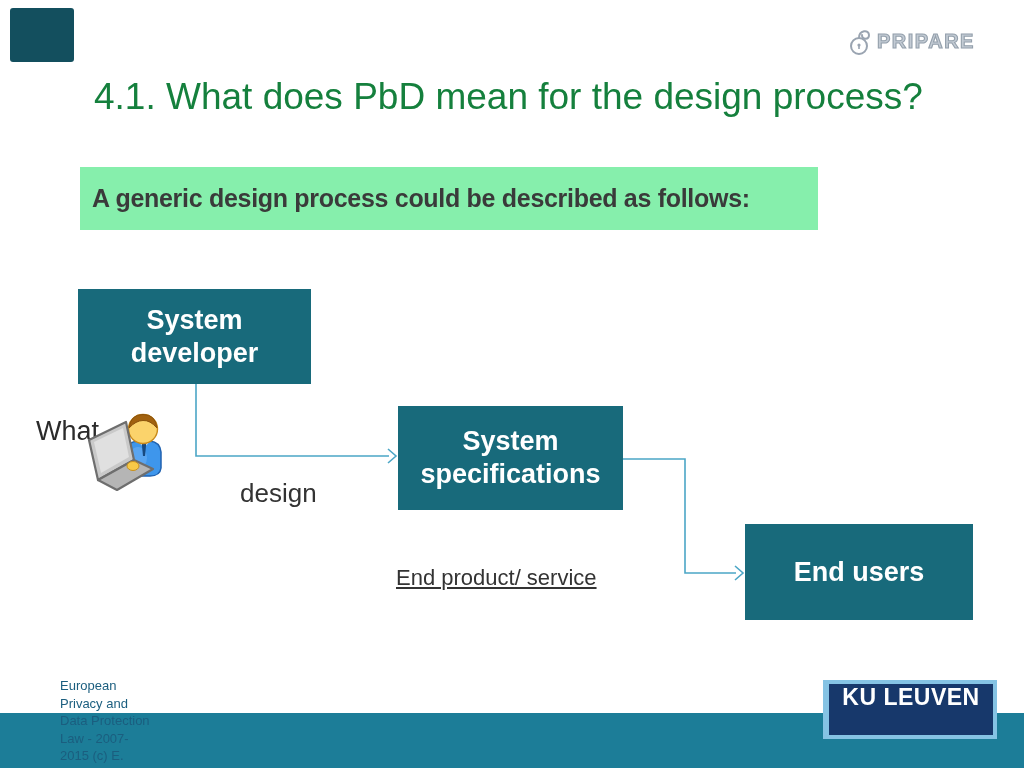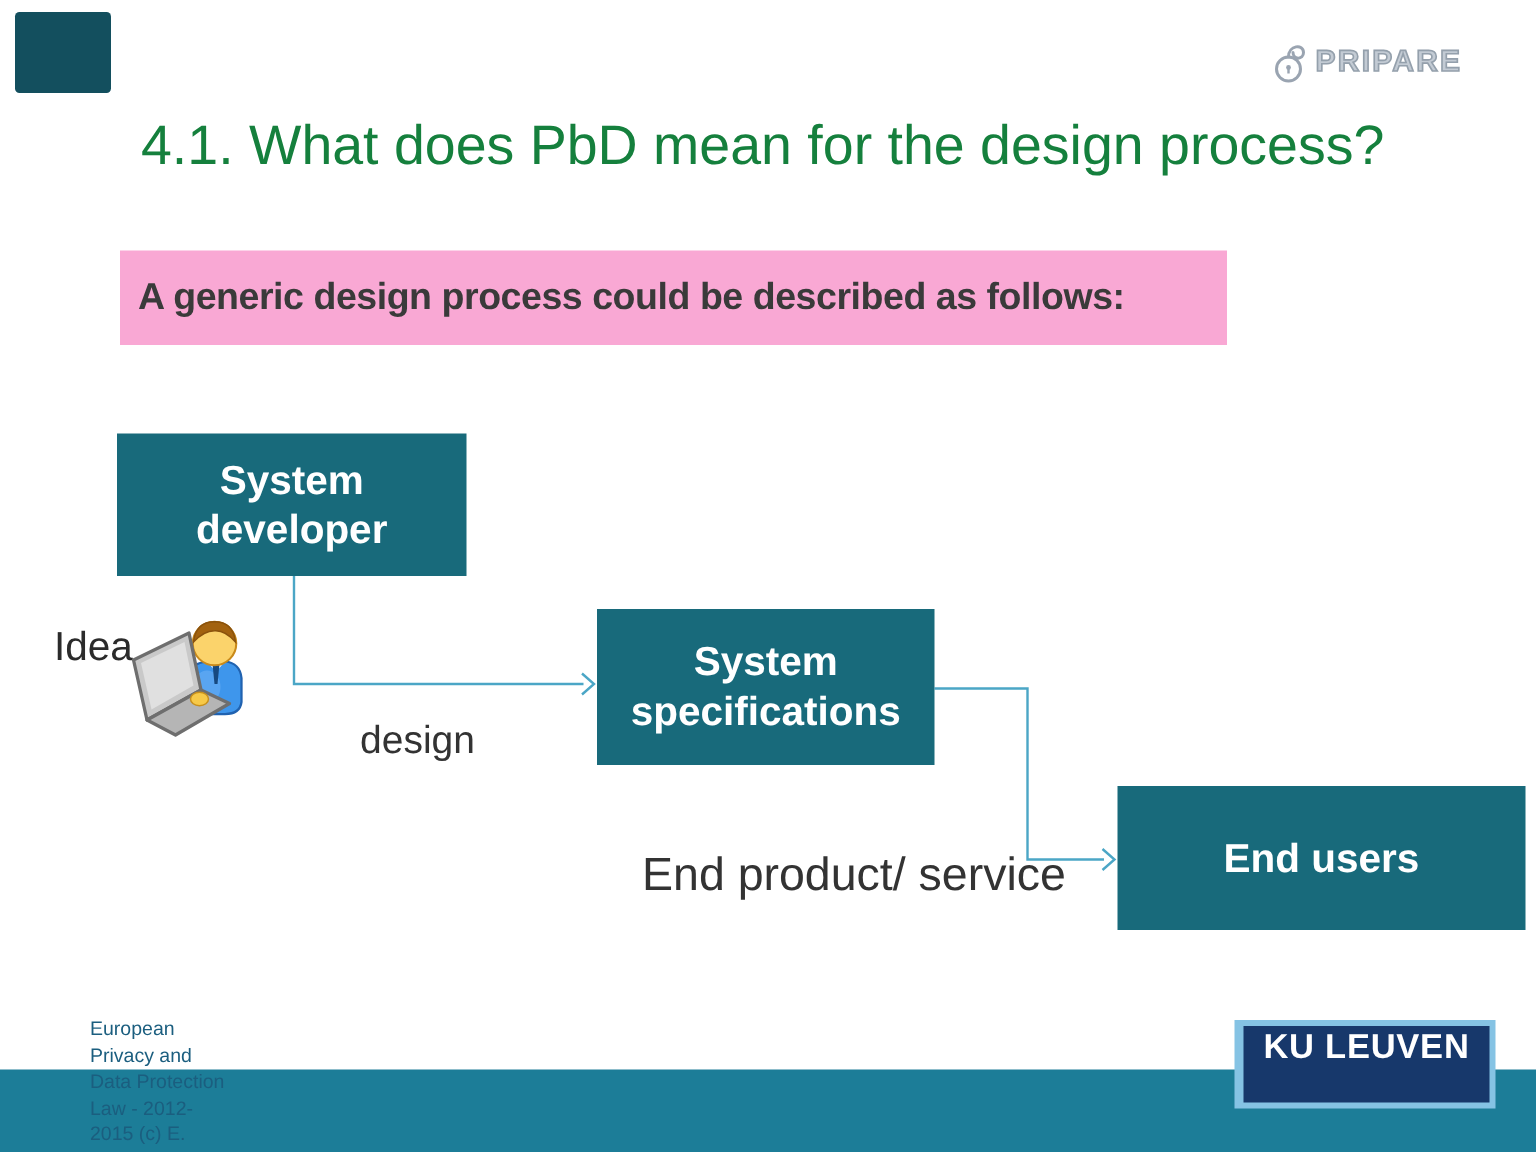--- a/index.html
+++ b/index.html
@@ -22,41 +22,41 @@
     color:#c3cbd4; -webkit-text-stroke:1.1px #94A0AC;
   }
   
   .title {
     position:absolute; left:62px; top:76px; width:940px;
     font-size:37px; font-weight:400; color:#15803d; white-space:nowrap;margin-left:32px;
   }
   
   .callout {
     position:absolute; left:80px; top:167px; width:738px; height:63px;
-    background:#f9a8d4; display:flex; align-items:center;
+    background:#86efac; display:flex; align-items:center;
   }
   .callout span {
     padding-left:12px; font-size:25px; font-weight:bold; color:#3A3A3A; letter-spacing:-0.3px;
   }
   
   .node {
     position:absolute; background:#186A7B; color:#ffffff;
     display:flex; flex-direction:column; align-items:center; justify-content:center;
     font-size:27px; font-weight:bold; line-height:33px; text-align:left;
   }
   .node-developer { left:78px;  top:289px; width:233px; height:95px; }
   .node-specs     { left:398px; top:406px; width:225px; height:104px; }
-  .node-endusers  { left:745px; top:524px; width:272px; height:96px; }
+  .node-endusers  { left:745px; top:524px; width:228px; height:96px; }
   
   .connectors { position:absolute; left:0; top:0; width:1024px; height:768px; pointer-events:none; }
   
   .lbl { position:absolute; color:#2b2b2b; white-space:nowrap; }
   .lbl-idea    { left:36px;  top:416px; font-size:27px; }
   .lbl-design  { left:240px; top:478px; font-size:26px; color:#333; }
-  .lbl-product { left:428px; top:565px; font-size:31px; color:#333; }
+  .lbl-product { left:396px; top:565px; font-size:22px; color:#333;text-decoration:underline; }
   
   .person-icon { position:absolute; left:86px; top:406px; width:100px; height:104px; }
   
   .bottom-bar {
     position:absolute; left:0; top:713px; width:1024px; height:55px; background:#1C7D98;
   }
   
   .footer-text {
     position:absolute; left:60px; top:677px; z-index:3;
     font-size:13px; line-height:17.5px; color:#1B5E7F;
@@ -111,21 +111,21 @@
 
   <div class="node node-specs">
     <span>System</span>
     <span>specifications</span>
   </div>
 
   <div class="node node-endusers">
     <span>End users</span>
   </div>
 
-  <div class="lbl lbl-idea">Idea</div>
+  <div class="lbl lbl-idea">What</div>
   <div class="lbl lbl-design">design</div>
   <div class="lbl lbl-product">End product/ service</div>
 
   <svg class="person-icon" viewBox="0 0 100 100">
 
     <path d="M40,41 Q42,34 52,33 L64,33 Q74,34 75,44 L75,60 Q74,68 64,68 L48,68 Q40,66 40,58 Z" fill="#3E96EC" stroke="#2062B0" stroke-width="1.5"></path>
     <ellipse cx="52" cy="50" rx="9" ry="11" fill="#6FB3F5" opacity="0.55"></ellipse>
 
     <polygon points="52,33 64,33 58,40" fill="#EAF3FC"></polygon>
     <polygon points="55.5,33 60.5,33 59,48 57,48" fill="#17497F"></polygon>
@@ -140,21 +140,21 @@
 
     <ellipse cx="47" cy="58" rx="6" ry="4.5" fill="#F7C948" stroke="#C8901C" stroke-width="1"></ellipse>
   </svg>
 
   <div class="bottom-bar"></div>
 
   <div class="footer-text">
     <div>European</div>
     <div>Privacy and</div>
     <div>Data Protection</div>
-    <div>Law - 2012-</div>
+    <div>Law - 2007-</div>
     <div>2015 (c) E.</div>
     <div>Kindt</div>
   </div>
 
   <div class="ku-logo">
     <div class="ku-inner">
       <span>KU LEUVEN</span>
     </div>
   </div>
 

